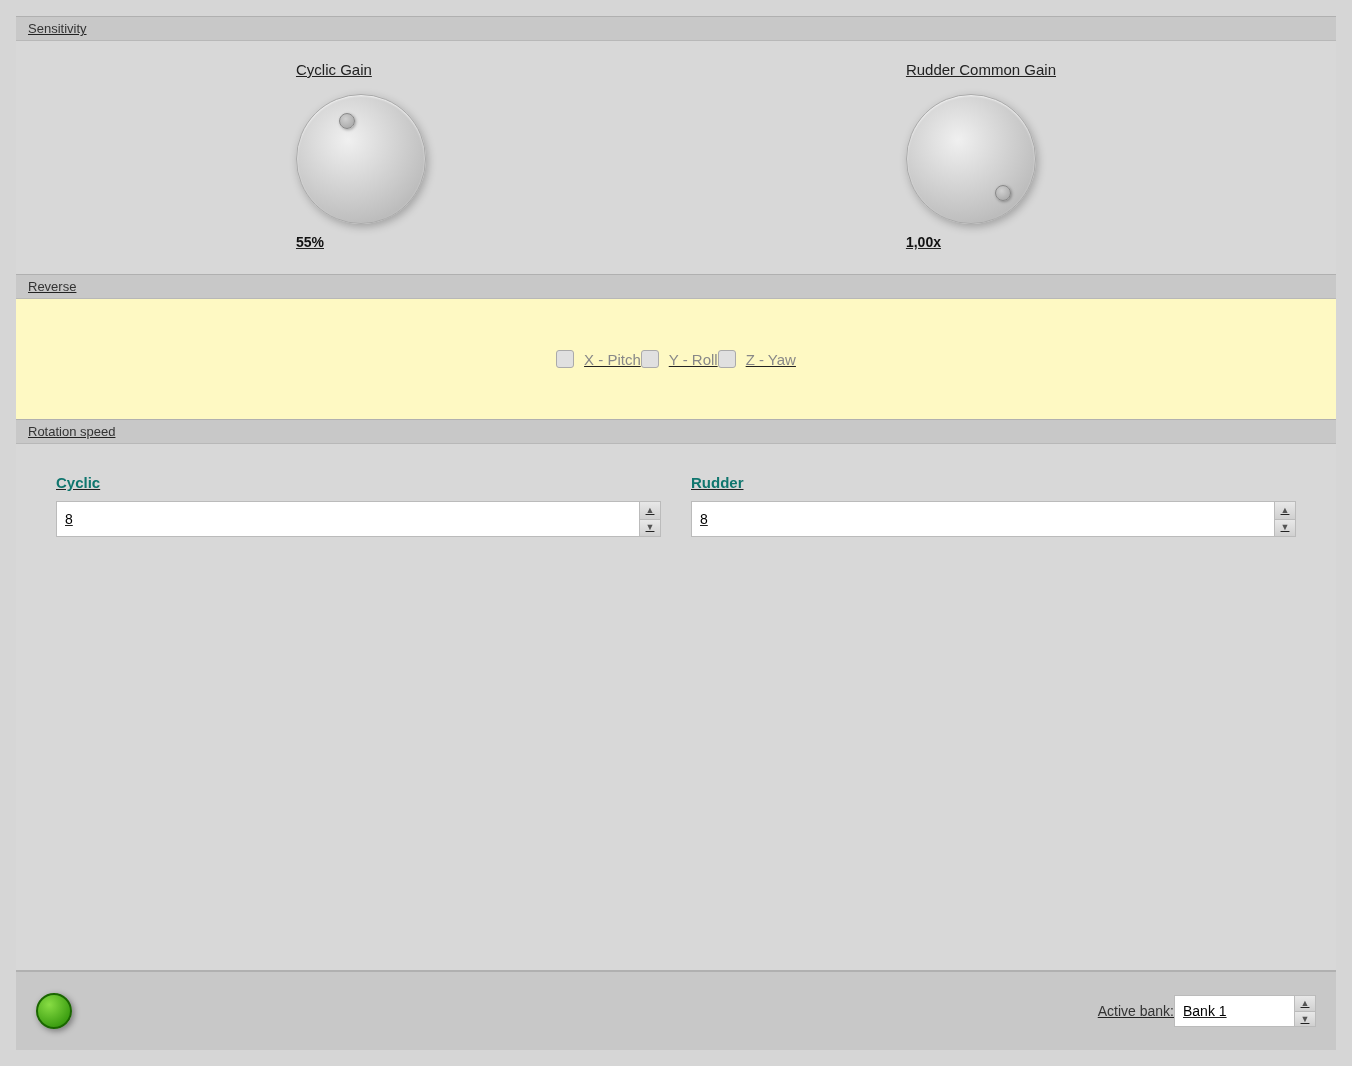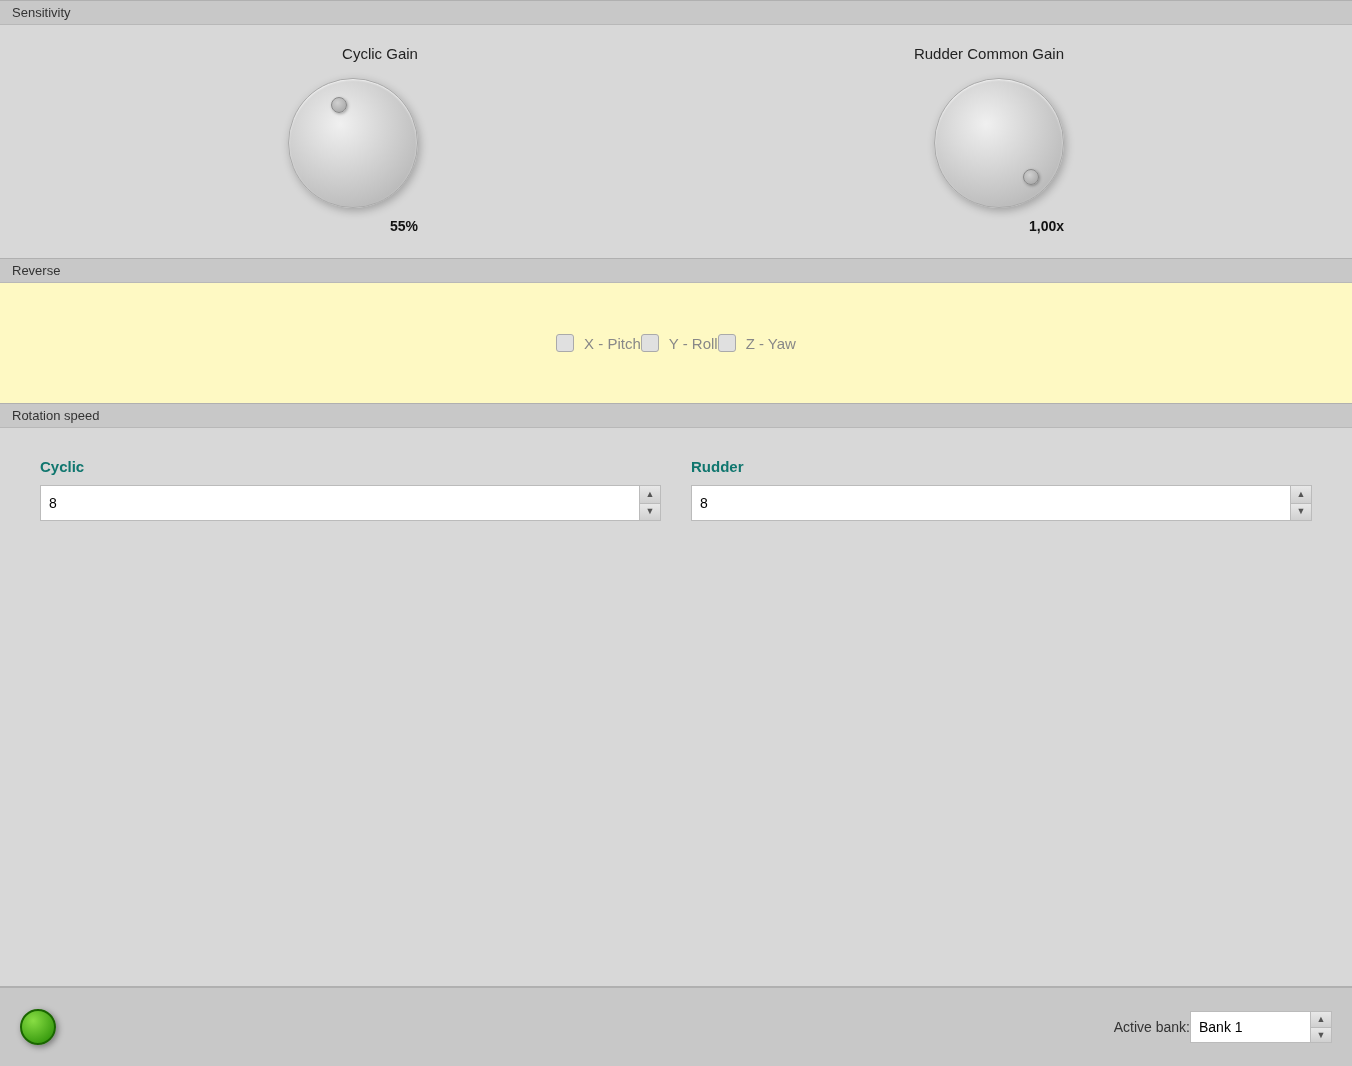--- a/index.html
+++ b/index.html
@@ -12,21 +12,22 @@
       font-size: 14px;
       color: #222;
       overflow: hidden;
     }
 
     .main-container {
       width: 100%;
       height: 100%;
       display: flex;
       flex-direction: column;
-      padding: 0;
+      padding: 16px;
+      text-decoration: underline;
     }
 
     
     .section-header {
       background: #c8c8c8;
       padding: 4px 12px;
       font-size: 13px;
       color: #333;
       border-top: 1px solid #b0b0b0;
       border-bottom: 1px solid #b8b8b8;
@@ -37,21 +38,21 @@
       background: #d8d8d8;
       padding: 20px 40px 24px;
       display: flex;
       justify-content: space-around;
       align-items: flex-end;
     }
 
     .knob-group {
       display: flex;
       flex-direction: column;
-      align-items: flex-end;
+      align-items: flex-start;
       gap: 10px;
     }
 
     .knob-label {
       font-size: 15px;
       font-weight: 500;
       color: #222;
       margin-bottom: 6px;
     }
 

